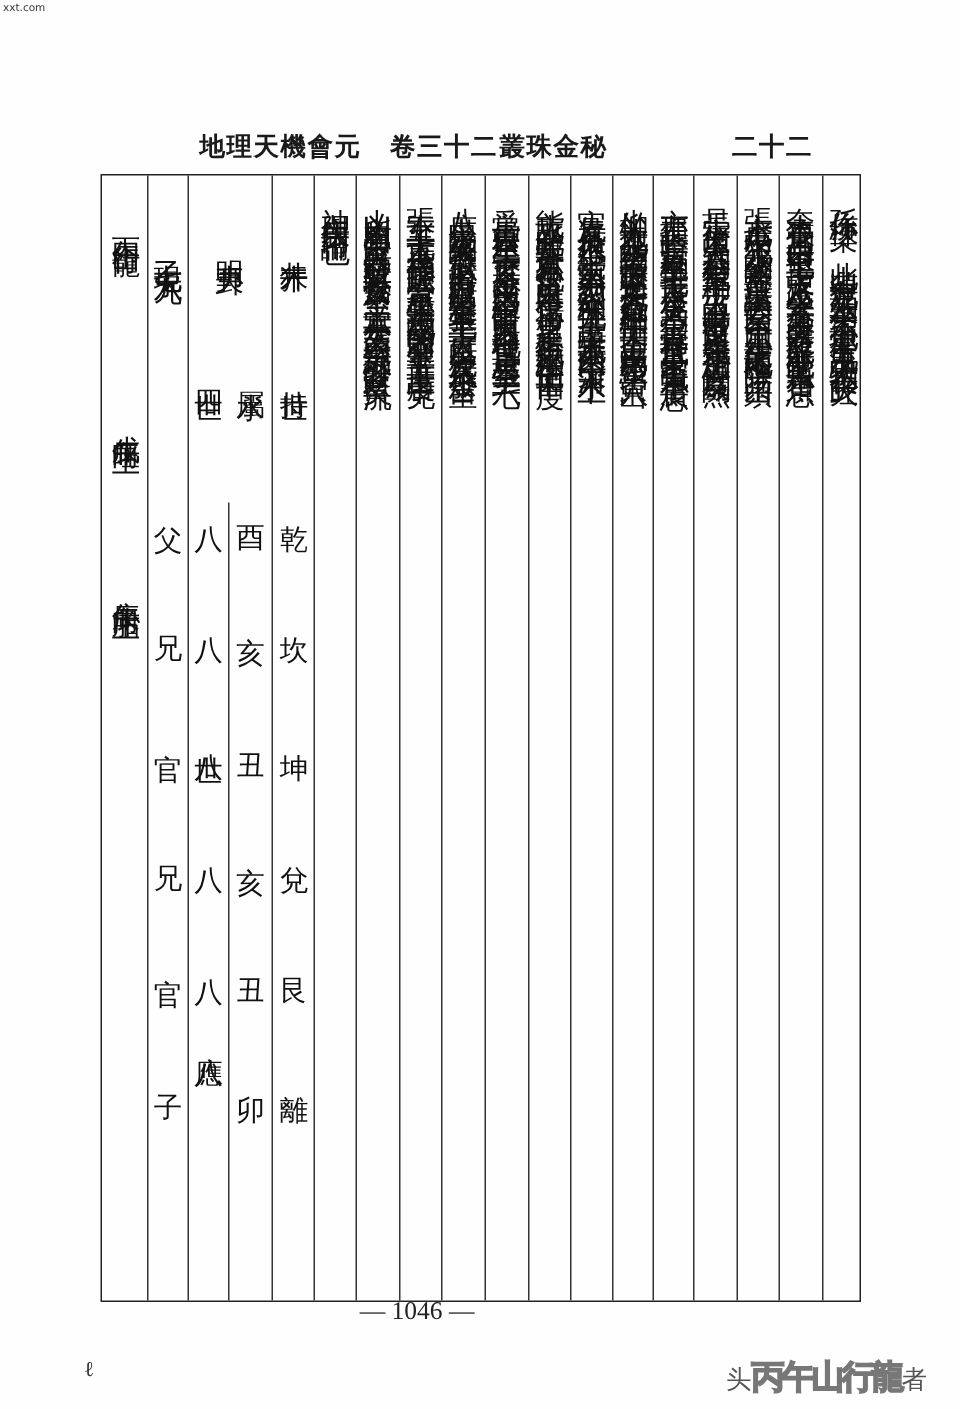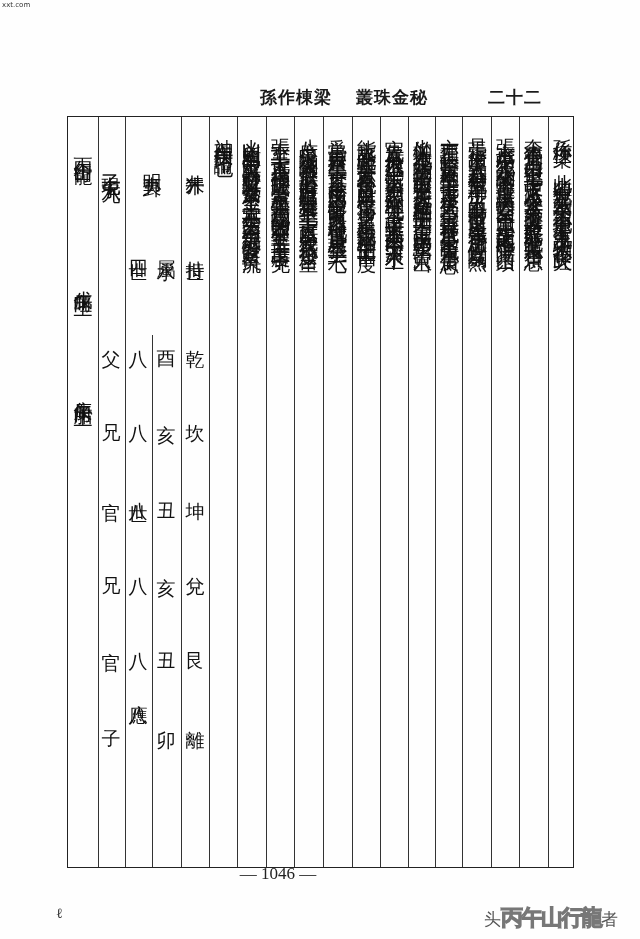--- a/index.html
+++ b/index.html
@@ -23,22 +23,23 @@
                font-family:"DejaVu Sans", sans-serif; }
   .wm-bottom b { color:#fff; -webkit-text-stroke:1px #777; font-size:22px; letter-spacing:-2px; }
   .tick { position:absolute; left:56px; top:905px; font-size:14px; color:#333; }
 </style>
 </head>
 <body>
 
 <div class="watermark-top">xxt.com</div>
 
 <div class="header">
-  <span style="left:260px">孫作棟梁</span>
-  <span style="left:356px">叢珠金秘</span>
+  <span style="left:133px">地理天機會元</span>
+  <span style="left:260px">卷三十二</span>
+  <span style="left:333px">叢珠金秘</span>
   <span style="left:488px">二十二</span>
 </div>
 
 <div class="frame">
 
   <div class="vline" style="left:30px"></div>
   <div class="vline" style="left:57px"></div>
   <div class="vline" style="left:84px; top:218px"></div>
   <div class="vline" style="left:113px"></div>
   <div class="vline" style="left:141px"></div>

